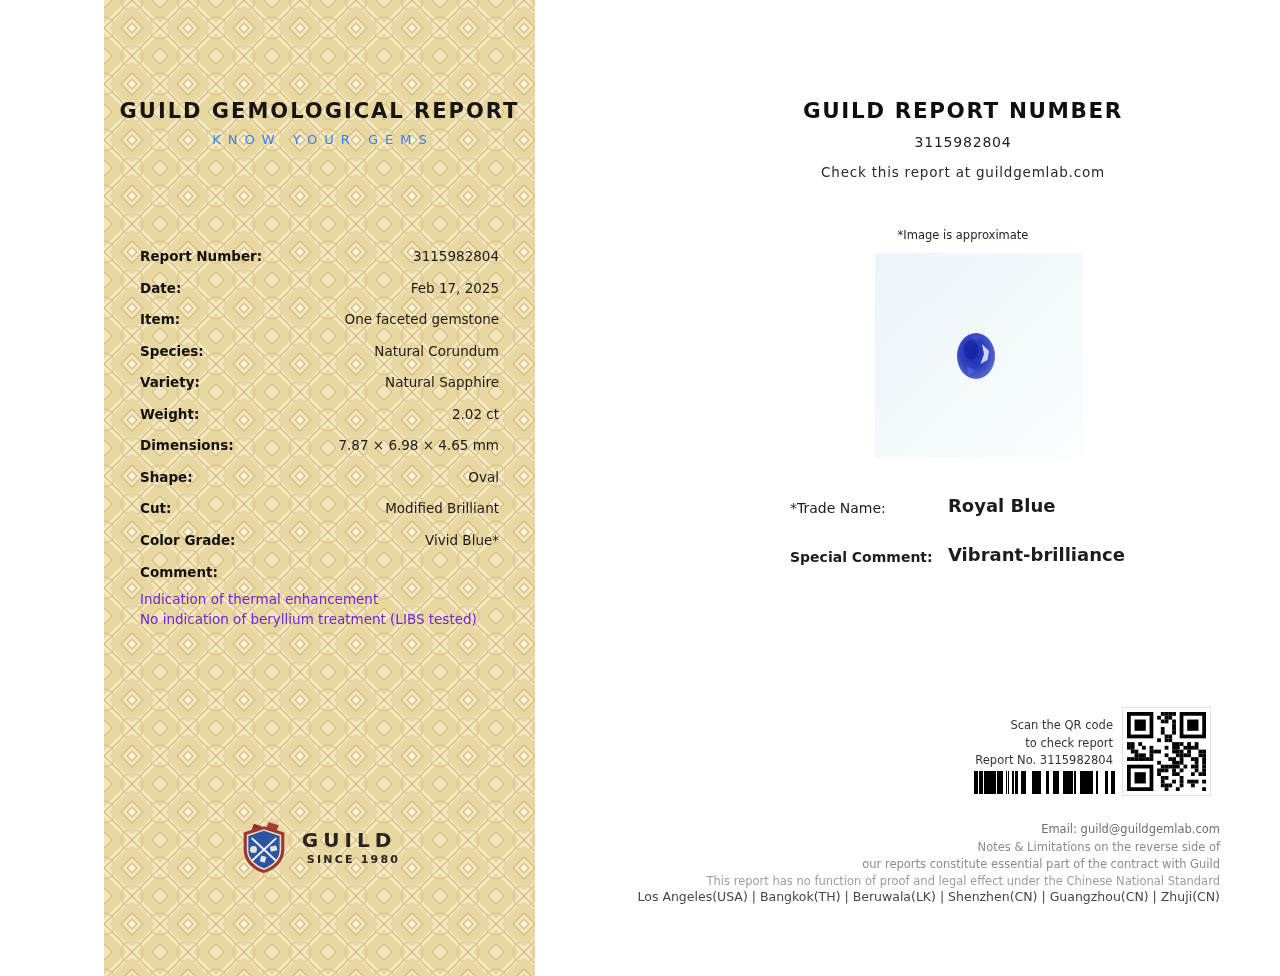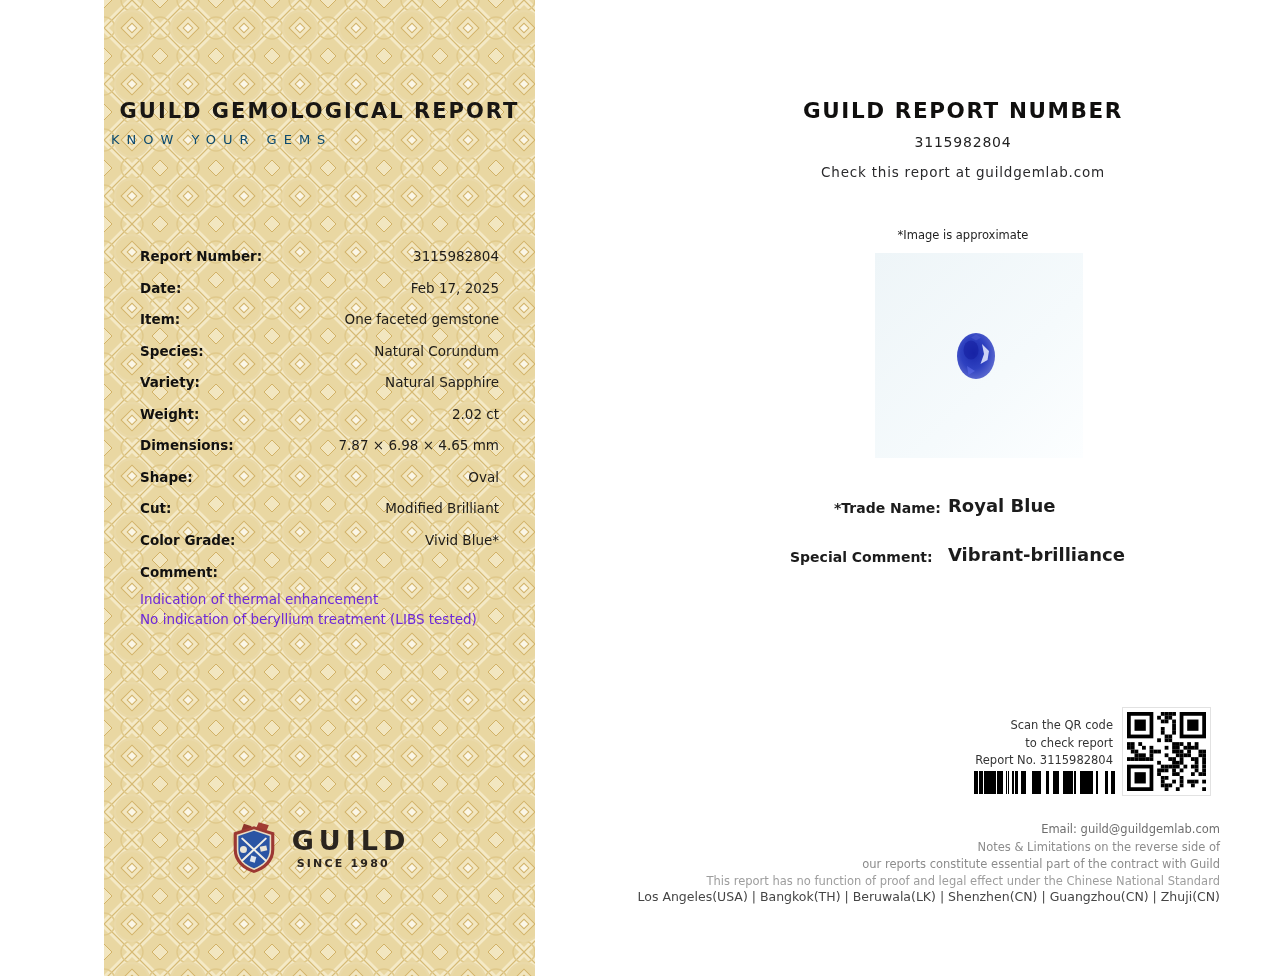--- a/index.html
+++ b/index.html
@@ -5,44 +5,44 @@
   * { margin:0; padding:0; box-sizing:border-box; }
   html,body { width:1280px; height:976px; background:#ffffff;
     font-family:"DejaVu Sans","Liberation Sans",sans-serif; color:#1c1c1c;
     position:relative; overflow:hidden; }
 
   
   .left-panel { position:absolute; left:104px; top:0; width:431px; height:976px;padding-left:15px; }
   .pattern-svg { position:absolute; left:0; top:0; width:431px; height:976px; }
   .lp-title { position:absolute; top:99px; left:0; width:100%; text-align:center;
     font-size:21px; font-weight:700; letter-spacing:2px; color:#181614; white-space:nowrap; }
-  .lp-subtitle { position:absolute; top:132px; left:0; width:100%; text-align:left;
-    font-size:13px; font-weight:500; letter-spacing:7px; text-indent:7px; color:#0c4a6e; }
+  .lp-subtitle { position:absolute; top:132px; left:0; width:100%; text-align:center;
+    font-size:13px; font-weight:500; letter-spacing:7px; text-indent:7px; color:#3b82f6; }
   .fields { position:absolute; left:36px; top:249px; width:359px; }
   .field-row { display:flex; justify-content:space-between; align-items:baseline;
     margin-bottom:17.5px; font-size:13.5px; line-height:14px; }
   .flabel { font-weight:700; color:#121110; }
   .fvalue { font-weight:400; color:#1d1b18; }
   .comment-label { font-size:13.5px; font-weight:700; color:#121110; margin-top:2px; }
   .comment-lines { margin-top:9px; font-size:13.5px; line-height:20px; color:#6d28d9; }
   .logo { position:absolute; top:819px; left:0; width:100%;
     display:flex; justify-content:center; align-items:center; gap:13px; }
-  .logo-name { font-size:27px; font-weight:600; letter-spacing:5px; color:#2a241e; line-height:1; }
+  .logo-name { font-size:20px; font-weight:600; letter-spacing:5px; color:#2a241e; line-height:1; }
   .logo-tagline { font-size:11px; font-weight:700; letter-spacing:2.2px; color:#2a241e;
     margin-top:3px; padding-left:5px; }
 
   
   .right-panel { position:absolute; left:535px; top:0; width:745px; height:976px; }
   .rp-center { position:absolute; left:428px; transform:translateX(-50%); white-space:nowrap; }
   .rp-title   { top:98px;  font-size:21.5px; font-weight:700; letter-spacing:1.6px; color:#100f0e; }
   .rp-number  { top:134px; font-size:14px; letter-spacing:0.8px; color:#222; }
   .rp-check   { top:164px; font-size:13.5px; letter-spacing:0.8px; color:#29292b; }
   .rp-imgnote { top:228px; font-size:11.5px; color:#1f1f1f; }
   .gem-image  { position:absolute; left:340px; top:253px; width:208px; height:205px; }
-  .trade-label   { position:absolute; left:255px; top:500px; font-size:14px; font-weight:700; white-space:nowrap;margin-left:44px; }
+  .trade-label   { position:absolute; left:255px; top:500px; font-size:14px; font-weight:400; white-space:nowrap; }
   .trade-value   { position:absolute; left:413px; top:495px; font-size:18px; font-weight:700; white-space:nowrap; }
   .special-label { position:absolute; left:255px; top:549px; font-size:14px; font-weight:700; white-space:nowrap; }
   .special-value { position:absolute; left:413px; top:544px; font-size:18px; font-weight:700; white-space:nowrap; }
   .qr-caption { position:absolute; top:717px; right:167px; text-align:right;
     font-size:11.5px; line-height:17.5px; color:#343434; white-space:nowrap; }
   .barcode { position:absolute; left:439px; top:771px; width:141px; height:23px; }
   .qr-box { position:absolute; left:587px; top:707px; width:89px; height:89px;
     background:#fff; border:1px solid #e2e2e2; padding:4px; }
   .qr-box svg { display:block; width:79px; height:79px; fill:#000; }
   .f-line { position:absolute; right:60px; white-space:nowrap; text-align:right; }

